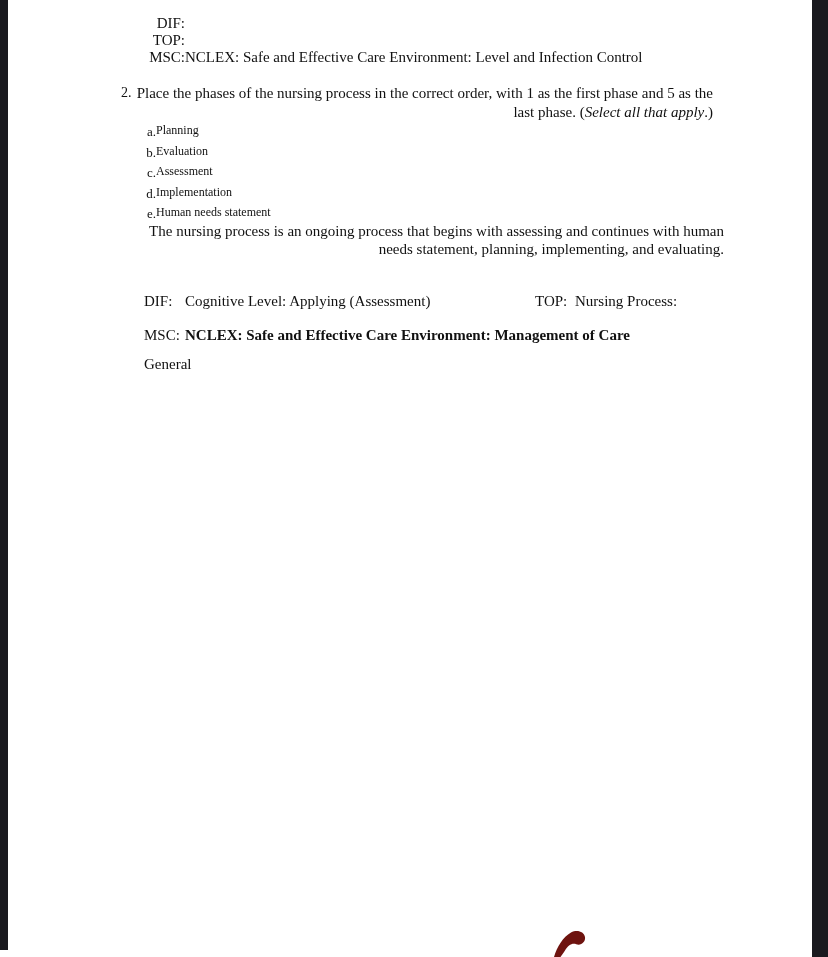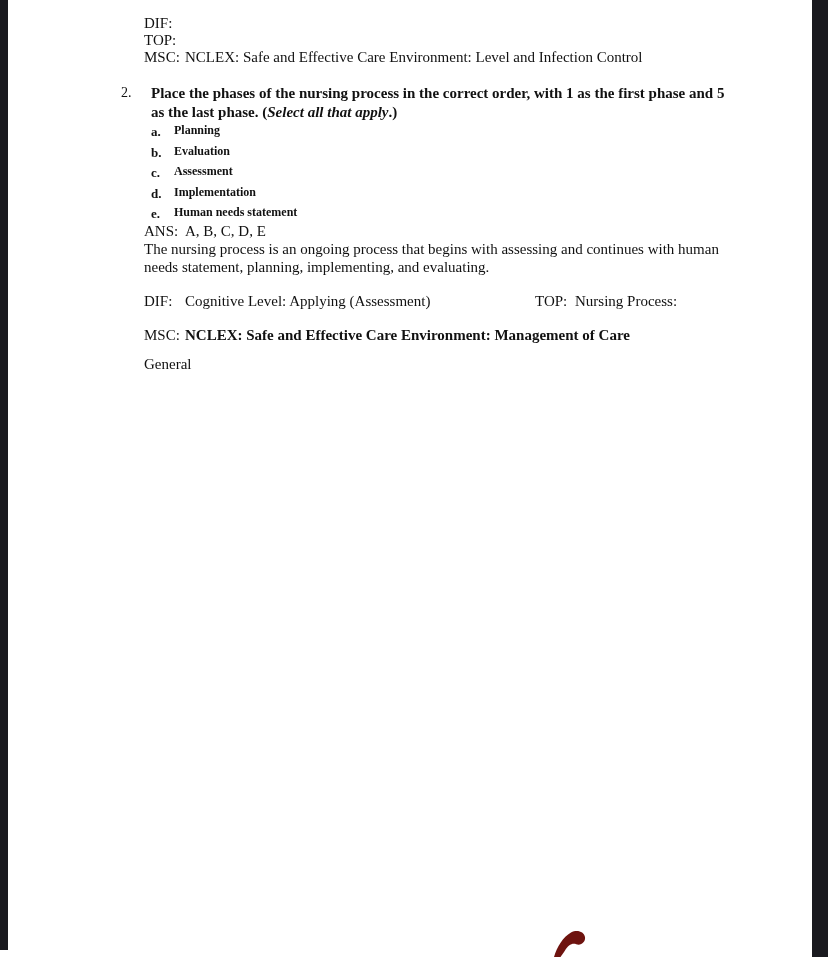--- a/index.html
+++ b/index.html
@@ -5,36 +5,37 @@
   * { margin: 0; padding: 0; box-sizing: border-box; }
   html, body { background: #ffffff; }
   .viewport {
     position: relative;
     width: 828px;
     height: 957px;
     background: #ffffff;
     overflow: hidden;
     font-family: "Liberation Serif", "DejaVu Serif", serif;
     color: #111111;
+    text-align: right;
   }
   .edge { position: absolute; background: #1a1a1f; }
   .edge-left  { left: 0; top: 0; width: 8px;  height: 950px; }
   .edge-right { right: 0; top: 0; width: 16px; height: 957px; }
 
   .doc { position: absolute; left: 0; top: 0; width: 812px; height: 957px; }
 
   
   .meta-top { position: absolute; left: 144px; top: 15px; width: 620px; }
   .meta-row { display: flex; font-size: 15px; line-height: 17px; }
   .meta-row .mlabel { width: 41px; flex: 0 0 41px; }
 
   
   .question-block { position: absolute; left: 121px; top: 84px; width: 612px; }
   .qnum { position: absolute; left: 0; top: 1px; font-size: 14px; }
-  .qbody { margin-left: 30px; width: 580px; font-weight: bold; }
+  .qbody { margin-left: 12px; width: 580px; }
   .qtext { font-size: 15px; line-height: 18.5px; }
   .options { list-style: none; }
   .option { display: flex; line-height: 18.5px; }
   .olet { width: 23px; flex: 0 0 23px; font-size: 13px; padding-top: 2px; }
   .otext { font-size: 12px; }
 
   
   .answer-block { position: absolute; left: 144px; top: 222px; width: 580px; }
   .ans-row { display: flex; font-size: 15px; line-height: 18px; }
   .ans-row .mlabel { width: 41px; flex: 0 0 41px; }
@@ -96,24 +97,20 @@
           </li>
           <li class="option">
             <span class="olet">e.</span>
             <span class="otext">Human needs statement</span>
           </li>
         </ul>
       </div>
     </div>
 
     <div class="answer-block">
-      <div class="ans-row">
-        <span class="mlabel">ANS:</span>
-        <span class="mvalue">A, B, C, D, E</span>
-      </div>
       <p class="feedback">The nursing process is an ongoing process that begins with assessing and continues with human needs statement, planning, implementing, and evaluating.</p>
     </div>
 
     <div class="meta-bottom">
       <span class="mb-dif-label">DIF:</span>
       <span class="mb-dif-value">Cognitive Level: Applying (Assessment)</span>
       <span class="mb-top-label">TOP:</span>
       <span class="mb-top-value">Nursing Process:</span>
       <span class="mb-top-wrap">General</span>
       <span class="mb-msc-label">MSC:</span>

